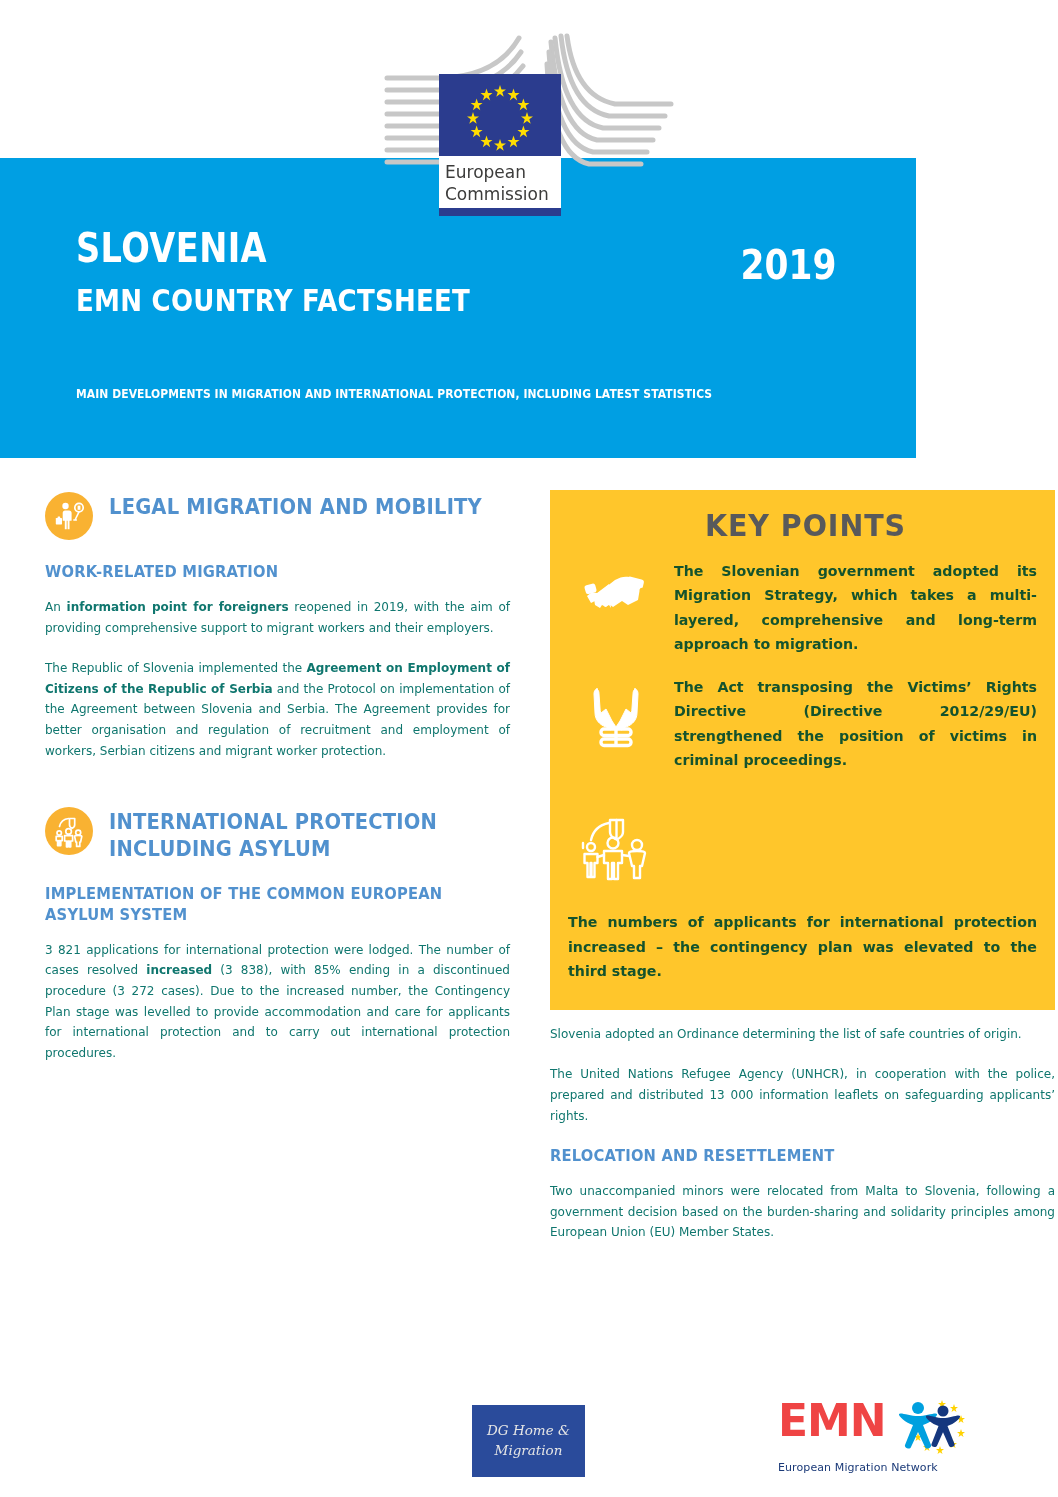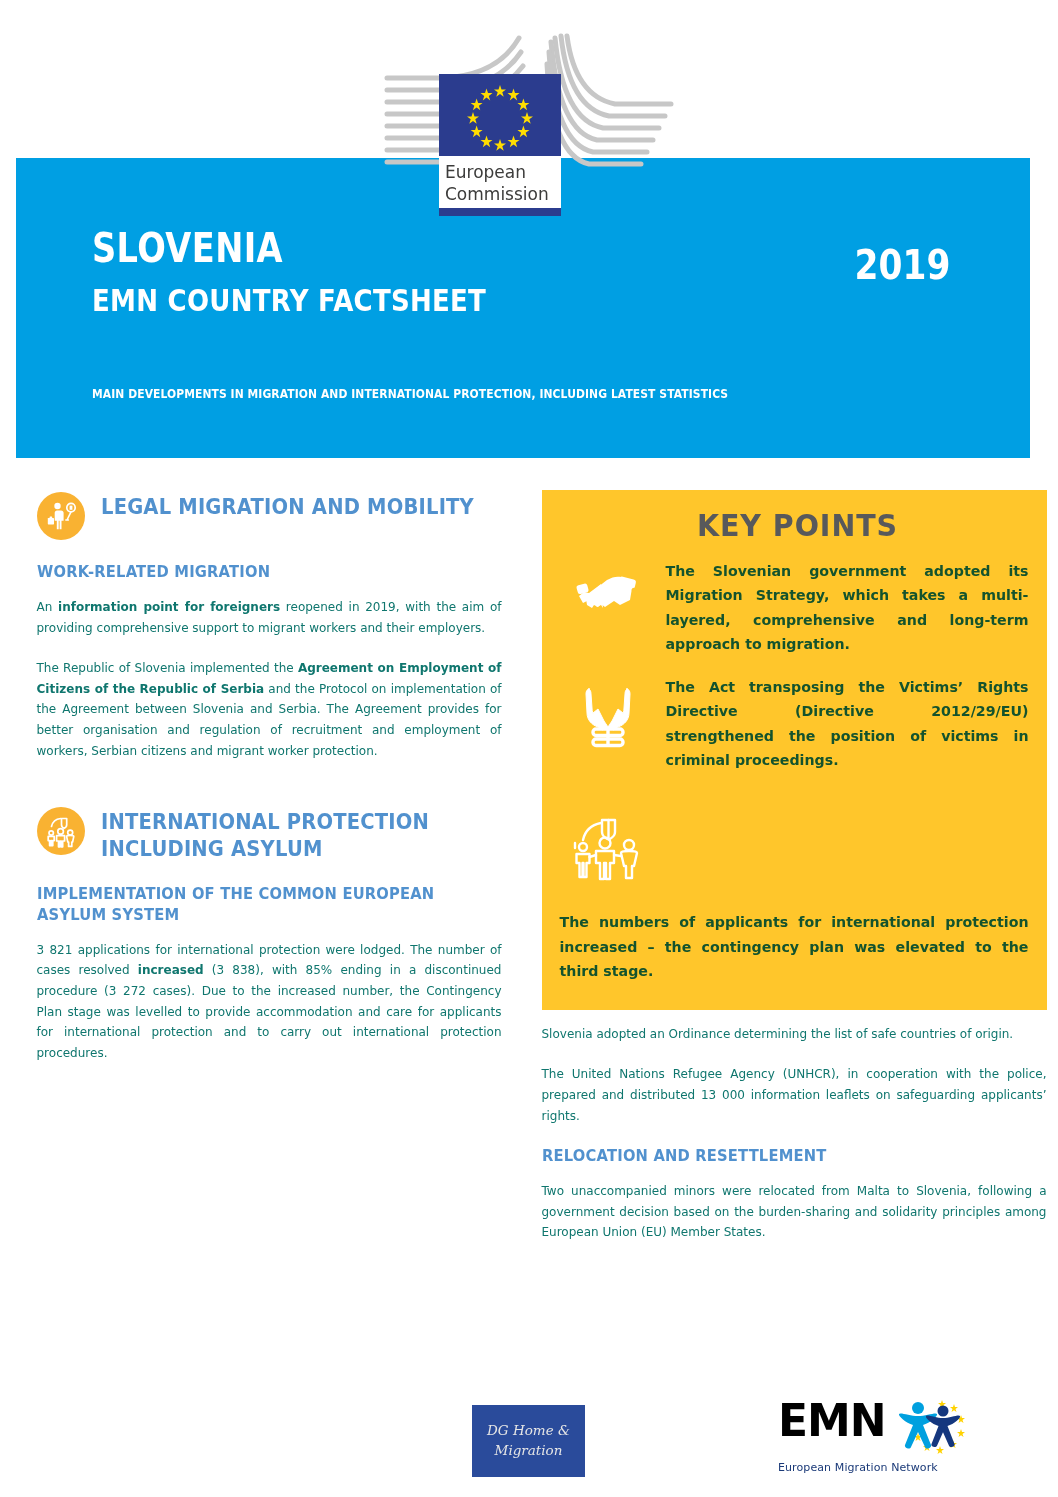--- a/index.html
+++ b/index.html
@@ -29,22 +29,22 @@
     transform: translateX(-50%);
     width: 300px;
     height: 190px;
     z-index: 5;
   }
 
   
   .header-band {
     position: absolute;
     top: 158px;
-    left: 16px;
-    width: 1014px;
+    left: 0;
+    width: 916px;
     height: 300px;
     background: #009FE3;
     z-index: 1;
   }
   .header-inner {
     position: absolute;
     top: 0; left: 0;
     width: 100%; height: 100%;
     padding: 70px 58px 0 76px;
   }
@@ -92,21 +92,20 @@
 
   
   .content {
     position: absolute;
     top: 490px;
     left: 0;
     width: 1058px;
     display: flex;
     gap: 40px;
     padding: 0 20px 0 45px;
-    justify-content: center;
   }
   .col-left  { width: 465px; flex: 0 0 465px; }
   .col-right { width: 505px; flex: 0 0 505px; }
 
   
   .section-head {
     display: flex;
     align-items: flex-start;
     gap: 16px;
     margin-bottom: 22px;
@@ -227,21 +226,21 @@
   .emn-logo {
     position: absolute;
     left: 778px;
     top: 12px;
     width: 200px;
     height: 82px;
   }
   .emn-word {
     font-size: 44px;
     font-weight: bold;
-    color: #000000;
+    color: #ef4444;
     letter-spacing: -1px;
     line-height: 1;
   }
   .emn-sub {
     font-size: 11px;
     color: #1B3A78;
     letter-spacing: 0.1px;
     margin-top: 18px;
   }
 </style>

